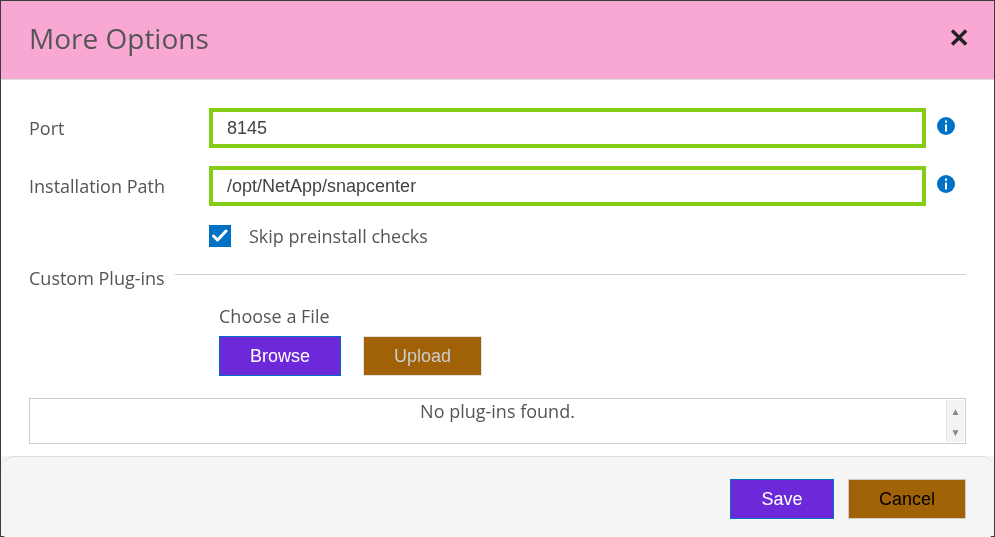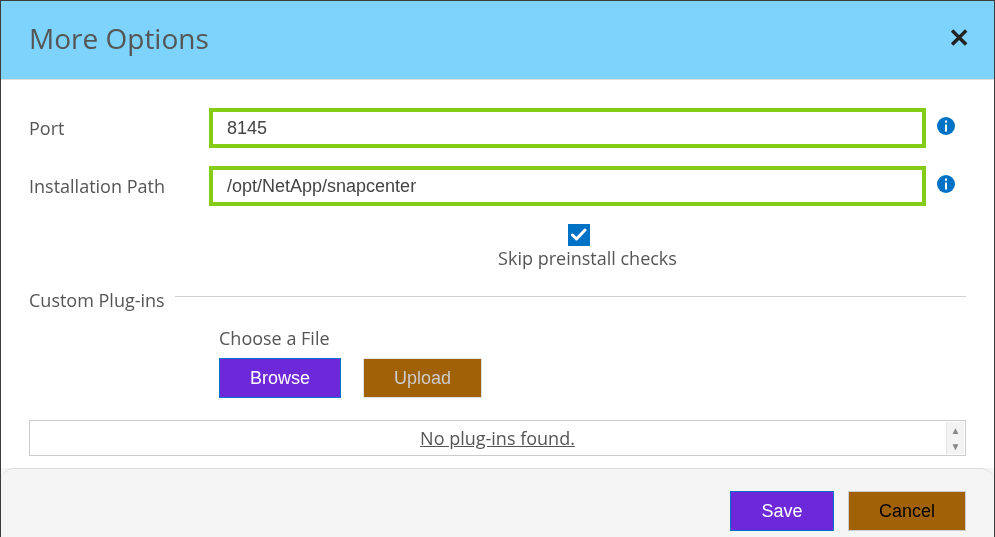--- a/index.html
+++ b/index.html
@@ -15,21 +15,21 @@
       background: #f5f5f5;
       display: flex;
       flex-direction: column;
     }
     .header {
       padding: 18px 24px 22px 28px;
       border-bottom: 1px solid #ddd;
       display: flex;
       align-items: center;
       justify-content: space-between;
-      background: #7dd3fc;
+      background: #f9a8d4;
     }
     .title {
       font-size: 28px;
       font-weight: 400;
       color: #555;
     }
     .close {
       font-size: 26px;
       font-weight: 700;
       cursor: pointer;
@@ -68,21 +68,20 @@
     .info-icon {
       width: 40px;
       text-align: center;
       flex-shrink: 0;
     }
     .checkbox-wrap {
       display: flex;
       align-items: center;
       margin-left: 180px;
       margin-bottom: 10px;
-      flex-direction: column;
     }
     .checkbox {
       width: 22px;
       height: 22px;
       background: #0072c6;
       display: inline-flex;
       align-items: center;
       justify-content: center;
       margin-right: 18px;
       cursor: pointer;
@@ -135,29 +134,28 @@
       border-color: #0072c6;
       color: #fff;
     }
     .btn.disabled {
       color: #ccc;
       border-color: #e2e2e2;
       cursor: default;
     }
     .listbox {
       border: 1px solid #ccc;
-      height: 36px;
-      display: flex;
-      align-items: center;
+      height: 46px;
+      display: flex;
+      align-items: flex-start;
       justify-content: center;
       position: relative;
       font-size: 18px;
       color: #555;
       background: #fff;
-      text-decoration: underline;
     }
     .spinner {
       position: absolute;
       right: 1px;
       top: 1px;
       bottom: 1px;
       width: 18px;
       background: #f3f3f3;
       border-left: 1px solid #e5e5e5;
       display: flex;

